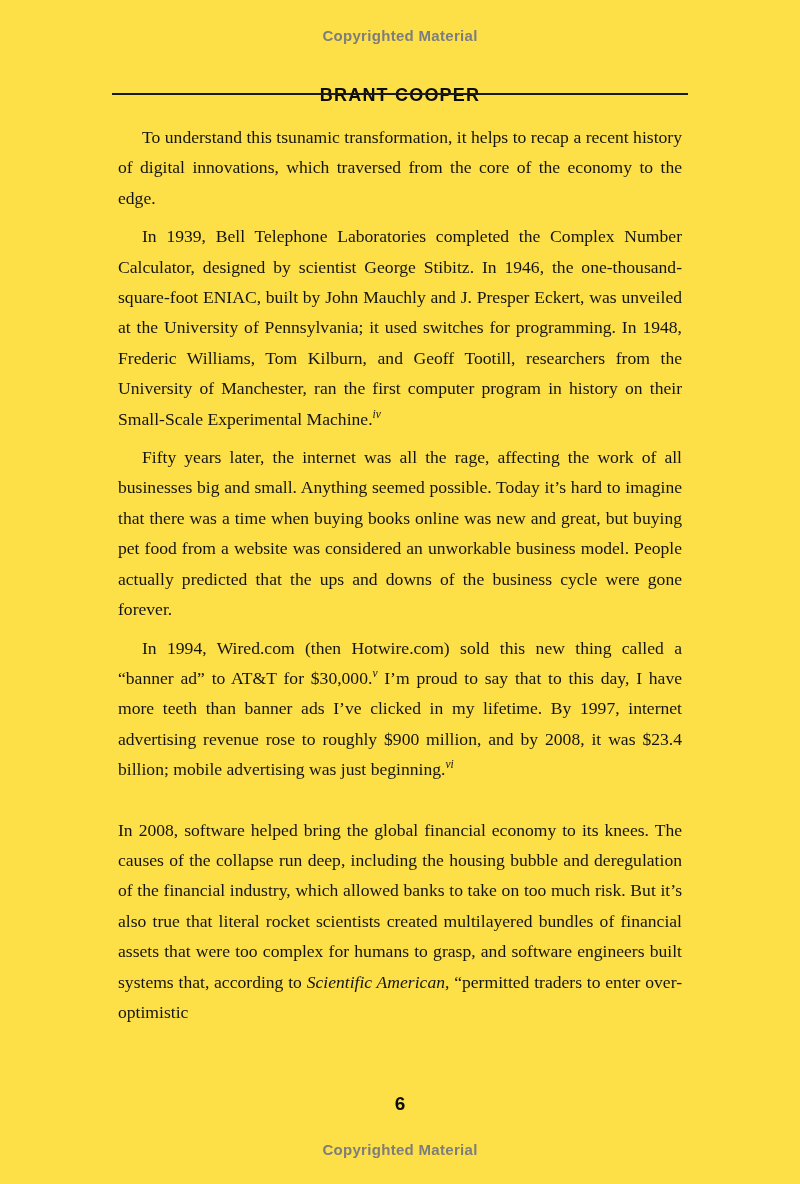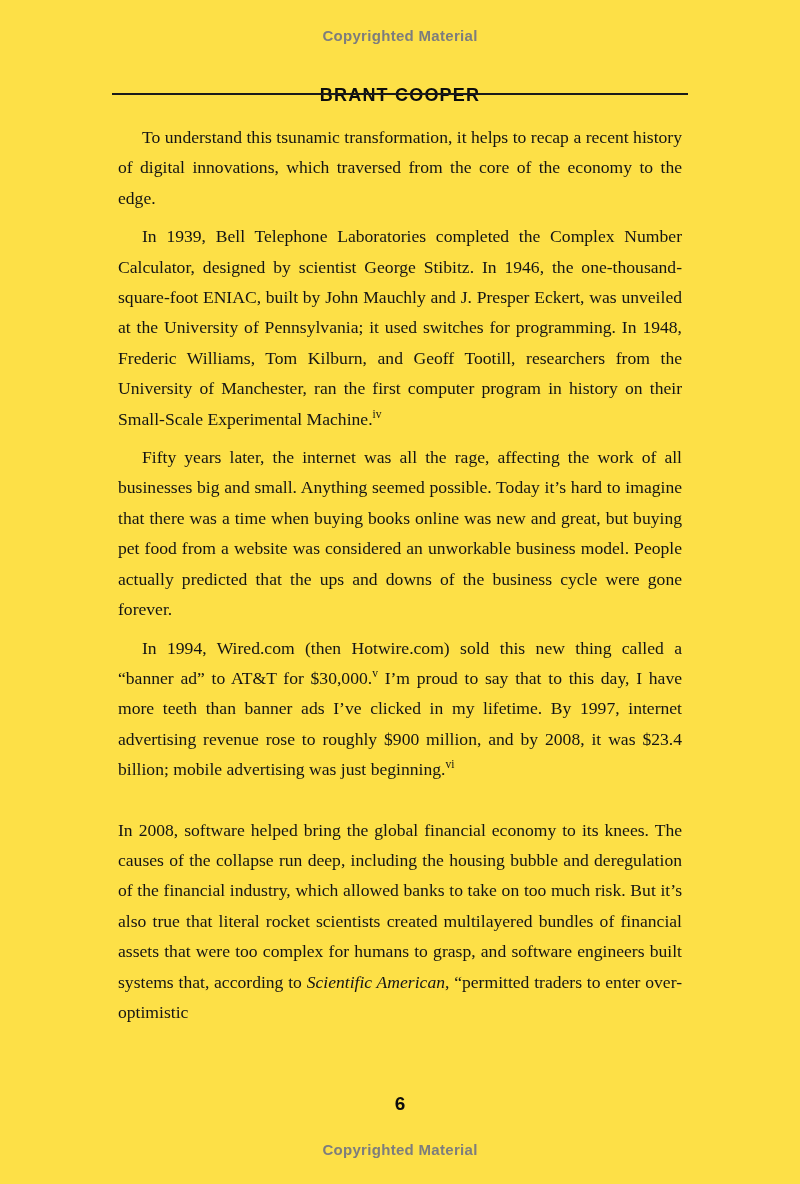--- a/index.html
+++ b/index.html
@@ -68,20 +68,21 @@
     text-indent: 24px;
   }
   .body-text p.section-start {
     margin-top: 30px;
     text-indent: 0;
   }
   sup {
     font-size: 11.5px;
     line-height: 0;
     vertical-align: super;
+    font-style: italic;
   }
   .ital {
     font-style: italic;
     font-family: Liberation Serif, serif;
   }
   .page-number {
     position: absolute;
     top: 1093px;
     left: 0;
     width: 100%;

